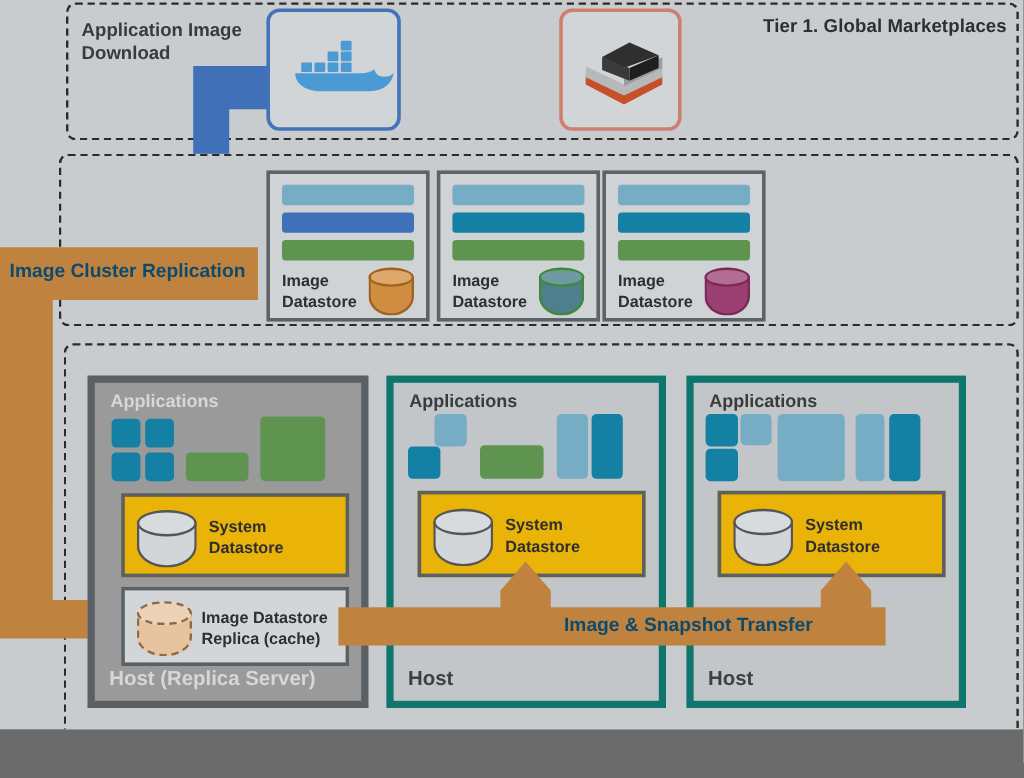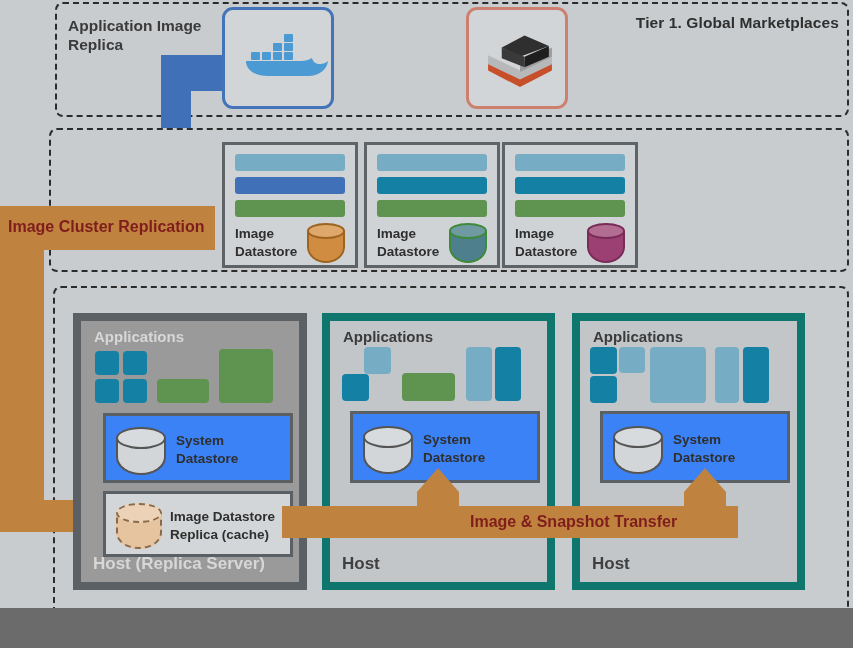--- a/index.html
+++ b/index.html
@@ -30,55 +30,55 @@
   
   .ds{position:absolute;background:#d0d3d5;border:3px solid #5d6366;}
   .ds .bar{position:absolute;left:10px;right:10px;height:17px;border-radius:3px;}
   .ds .ds-label{position:absolute;left:10px;font-size:13.5px;font-weight:bold;color:#2f2f2f;line-height:1.3;}
   .cyl{position:absolute;}
   .cyl .body{position:absolute;left:0;right:0;top:8px;bottom:0;border:2px solid;border-top:none;
     border-bottom-left-radius:50% 16px;border-bottom-right-radius:50% 16px;}
   .cyl .top{position:absolute;left:0;right:0;top:0;height:16px;border:2px solid;border-radius:50%;}
 
   
-  .host{position:absolute;border:8px solid #0f766e;background:#c3c6c8;}
+  .host{position:absolute;border:6px solid #0f766e;background:#c3c6c8;}
   .host.replica{background:#9a9a9a;border-color:#5a6063;}
   .host-title{position:absolute;left:12px;bottom:8px;font-size:17px;font-weight:bold;color:#404040;}
   .host.replica .host-title{color:#d7d7d7;}
   .apps-title{position:absolute;left:13px;top:7px;font-size:15px;font-weight:bold;color:#3b3b3b;}
   .host.replica .apps-title{color:#d7d7d7;}
   .app{position:absolute;border-radius:4px;}
-  .sysds{position:absolute;background:#3b82f6;border:3px solid #5a6063;}
+  .sysds{position:absolute;background:#eab308;border:3px solid #5a6063;}
   .sysds .sd-label{position:absolute;font-size:13.5px;font-weight:bold;color:#2f2f2f;line-height:1.3;}
   .wirecyl{position:absolute;}
   .wirecyl .w-body{position:absolute;left:0;right:0;top:11px;bottom:0;border:2px solid #555;border-top:none;
     border-bottom-left-radius:50% 18px;border-bottom-right-radius:50% 18px;background:#d3d6d8;}
   .wirecyl .w-top{position:absolute;left:0;right:0;top:0;height:22px;border:2px solid #555;border-radius:50%;background:#d8dbdd;}
 
   .replicabox{position:absolute;background:#d3d6d8;border:3px solid #5a6063;}
   .replicabox .rb-label{position:absolute;font-size:13.5px;font-weight:bold;color:#2f2f2f;line-height:1.3;}
   .dcyl{position:absolute;}
   .dcyl .d-body{position:absolute;left:0;right:0;top:10px;bottom:0;border:2px dashed #8a6a4a;border-top:none;
     background:#e6c4a0;border-bottom-left-radius:50% 16px;border-bottom-right-radius:50% 16px;}
   .dcyl .d-top{position:absolute;left:0;right:0;top:0;height:20px;border:2px dashed #8a6a4a;border-radius:50%;background:#ecd3b7;}
 
   
   .arrow-svg{position:absolute;left:0;top:0;width:853px;height:648px;pointer-events:none;}
-  .flow-label{position:absolute;font-weight:bold;color:#7f1d1d;font-size:16px;white-space:nowrap;}
+  .flow-label{position:absolute;font-weight:bold;color:#0c4a6e;font-size:16px;white-space:nowrap;}
 </style>
 </head>
 <body>
 
 <div id="stage">
 
   <div class="tier" style="left:55px;top:2px;width:794px;height:115px;">
   </div>
   <div class="multiline-label" style="left:68px;top:16px;width:160px;">
     <div>Application Image</div>
-    <div>Replica</div>
+    <div>Download</div>
   </div>
   <div class="tier-label" style="right:14px;top:14px;">Tier 1. Global Marketplaces</div>
 
   <svg class="arrow-svg" viewBox="0 0 853 648">
     <path d="M161,55 L228,55 L228,91 L191,91 L191,168 L232,168 L232,156 L258,184 L232,212 L232,200 L161,200 Z" fill="#4070b8"></path>
   </svg>
 
   <div class="mkt docker" style="left: 222px; top: 7px; width: 112px; height: 102px; border-color: rgb(67, 115, 184);">
     <div class="docker-glyph">
       <svg viewBox="0 0 110 56" width="112" height="56">

